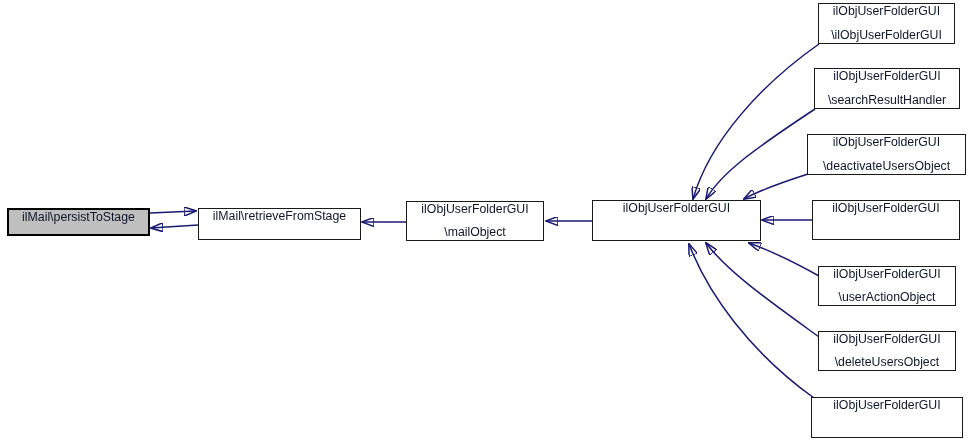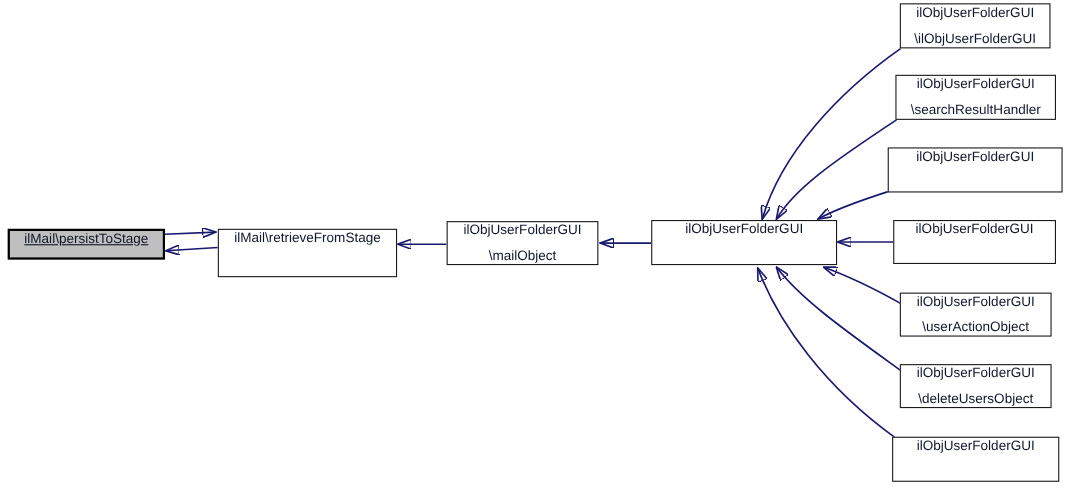--- a/index.html
+++ b/index.html
@@ -40,21 +40,20 @@
     line-height: 15px;
     color: #0f172a;
     white-space: nowrap;
     text-align: center;
     cursor: pointer;
   }
   .node.highlight {
     background: #bfbfbf;
     border: 2px solid #000000;
     cursor: default;
-    text-decoration: underline;
   }
   .node span {
     display: block;
   }
 </style>
 </head>
 <body>
 
 <div class="stage">
 
@@ -74,21 +73,21 @@
     <path d="M819,276 C794,262 774,252 749,243" marker-end="url(#arrowhead)"></path>
     <path d="M819,337 C768,300 728,272 706,243" marker-end="url(#arrowhead)"></path>
     <path d="M814,398 C750,352 708,294 689,244" marker-end="url(#arrowhead)"></path>
     <path d="M812,220 L762,220" marker-end="url(#arrowhead)"></path>
   </svg>
 
   <div class="node highlight" style="left:7px; top:208px; width:143px; height:28px;">
     <span>ilMail\persistToStage</span>
   </div>
 
-  <div class="node" style="left:198px; top:208px; width:163px; height:44px;">
+  <div class="node" style="left:198px; top:208px; width:163px; height:32px;">
     <span>ilMail\retrieveFromStage</span>
   </div>
 
   <div class="node" style="left:406px; top:201px; width:138px; height:40px;">
     <span>ilObjUserFolderGUI</span>
     <span>\mailObject</span>
   </div>
 
   <div class="node" style="left:592px; top:200px; width:169px; height:41px;">
     <span>ilObjUserFolderGUI</span>
@@ -99,20 +98,21 @@
     <span>\ilObjUserFolderGUI</span>
   </div>
 
   <div class="node" style="left:814px; top:68px; width:146px; height:41px;">
     <span>ilObjUserFolderGUI</span>
     <span>\searchResultHandler</span>
   </div>
 
   <div class="node" style="left:807px; top:134px; width:159px; height:41px;">
     <span>ilObjUserFolderGUI</span>
+    <span>\deactivateUsersObject</span>
   </div>
 
   <div class="node" style="left:812px; top:200px; width:148px; height:40px;">
     <span>ilObjUserFolderGUI</span>
   </div>
 
   <div class="node" style="left:818px; top:266px; width:138px; height:40px;">
     <span>ilObjUserFolderGUI</span>
     <span>\userActionObject</span>
   </div>

